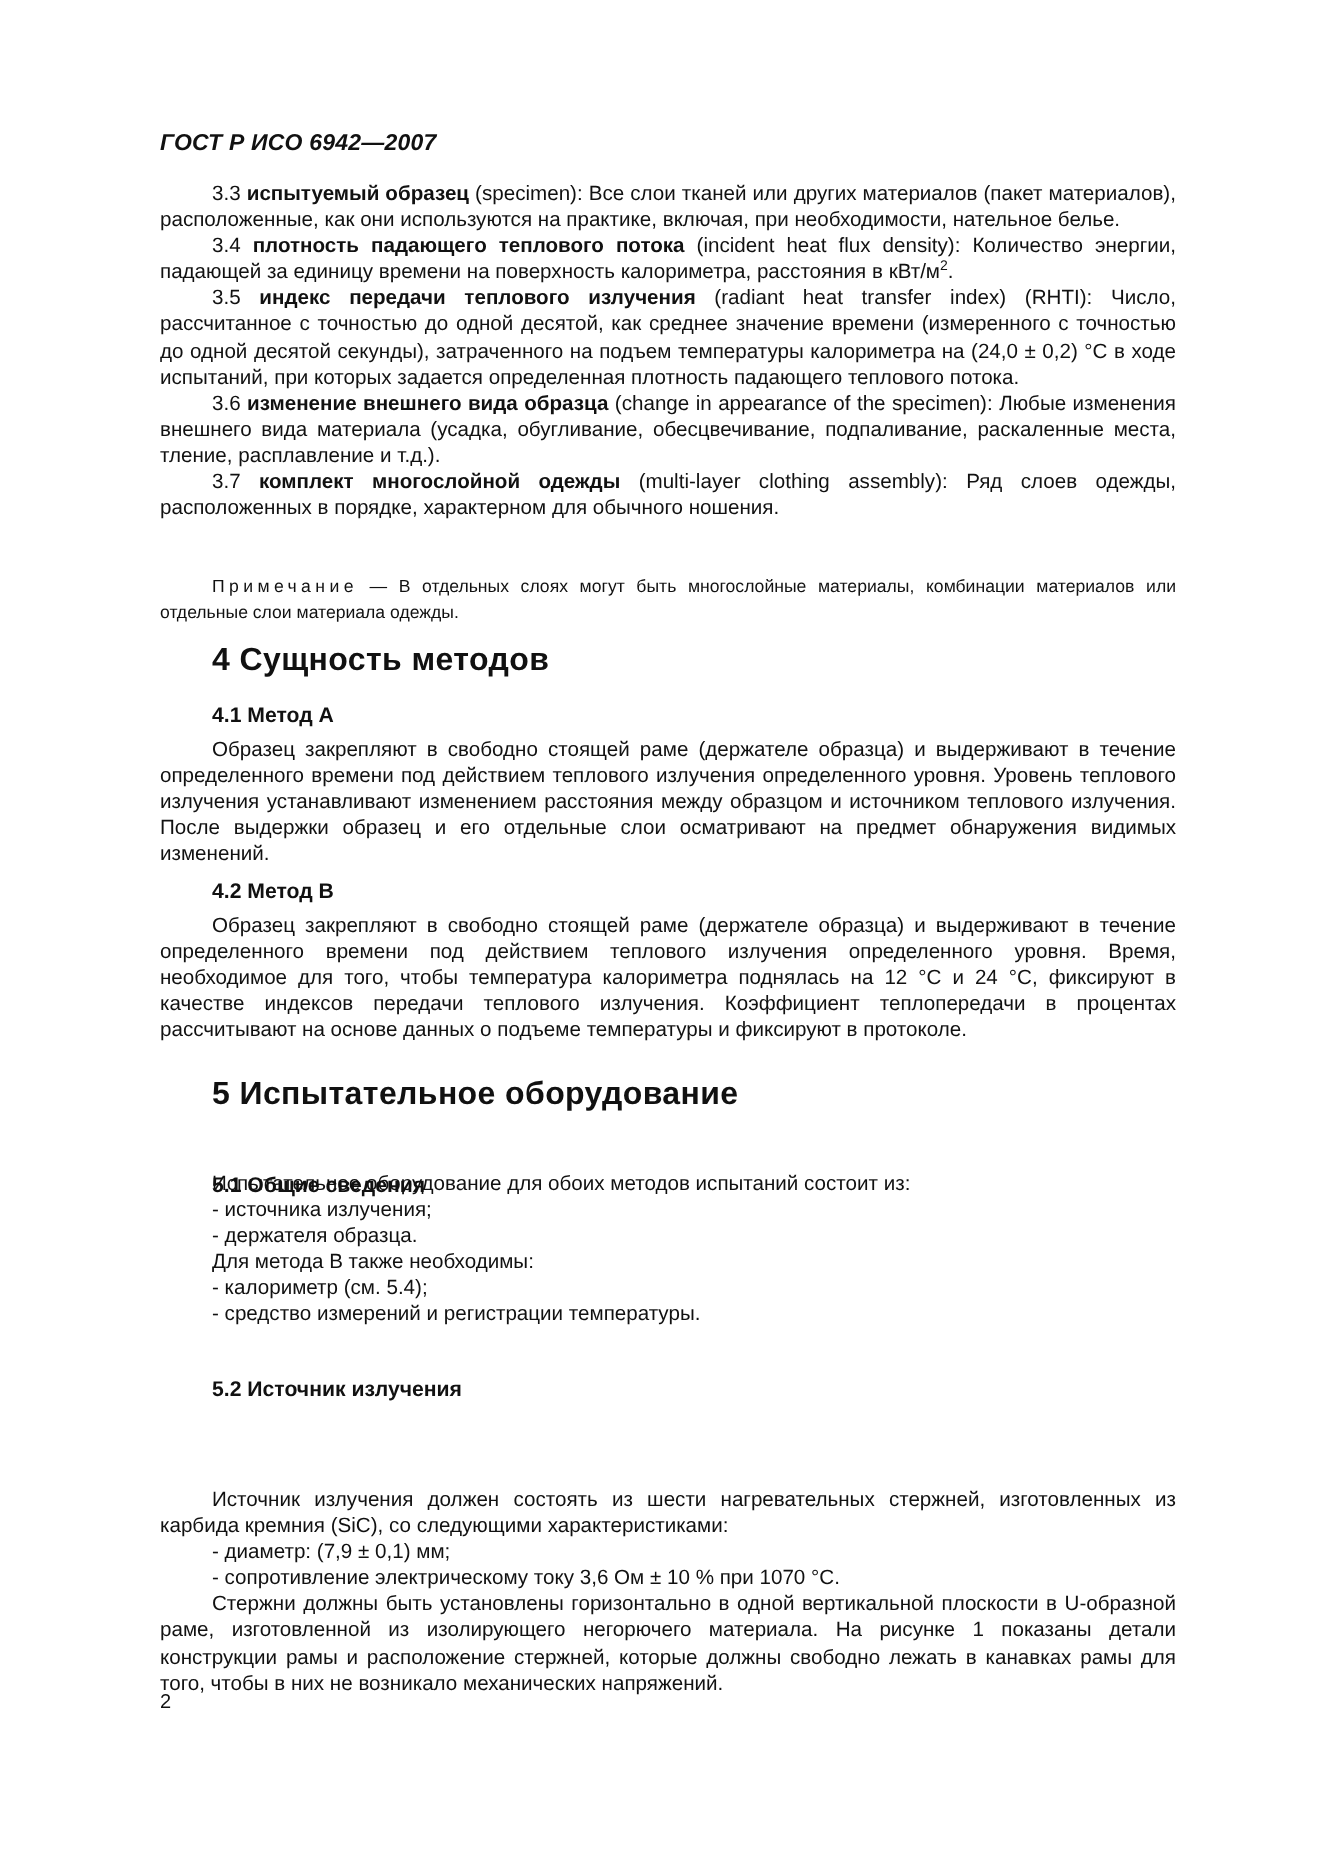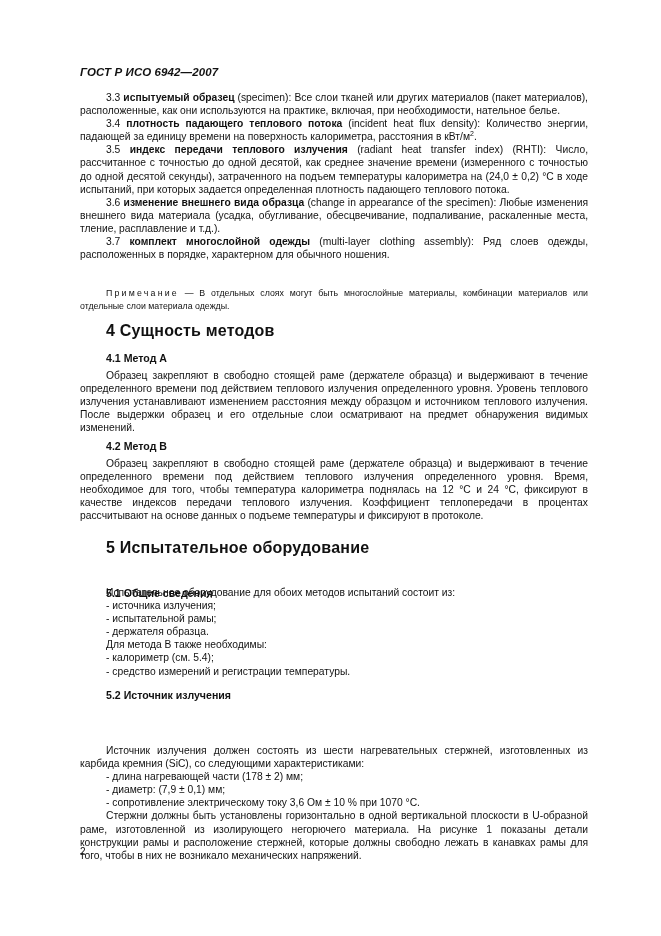--- a/index.html
+++ b/index.html
@@ -38,29 +38,27 @@
 <div class="blk ind" style="top:369px;">Образец закрепляют в свободно стоящей раме (держателе образца) и выдерживают в течение определенного времени под действием теплового излучения определенного уровня. Уровень теплового излучения устанавливают изменением расстояния между образцом и источником теплового излучения. После выдержки образец и его отдельные слои осматривают на предмет обнаружения видимых изменений.</div>
 
 <div class="h2" style="top:440px;">4.2  Метод В</div>
 <div class="blk ind" style="top:457px;">Образец закрепляют в свободно стоящей раме (держателе образца) и выдерживают в течение определенного времени под действием теплового излучения определенного уровня. Время, необходимое для того, чтобы температура калориметра поднялась на 12 °С и 24 °С, фиксируют в качестве индексов передачи теплового излучения. Коэффициент теплопередачи в процентах рассчитывают на основе данных о подъеме температуры и фиксируют в протоколе.</div>
 
 <div class="h1" style="top:539px;">5  Испытательное оборудование</div>
 <div class="h2" style="top:587px;text-align:center;">5.1  Общие сведения</div>
 <div class="blk" style="top:586px; left:106px; width:482px; text-align:left;">
   <div>Испытательное оборудование для обоих методов испытаний состоит из:</div>
   <div>- источника излучения;</div>
-  <div>- испытательной рамы;</div>
   <div>- держателя образца.</div>
   <div>Для метода В также необходимы:</div>
   <div>- калориметр (см. 5.4);</div>
   <div>- средство измерений и регистрации температуры.</div>
 </div>
 
 <div class="h2" style="top:689px;">5.2  Источник излучения</div>
 <div class="blk" style="top:744px;">
   <p class="p ind">Источник излучения должен состоять из шести нагревательных стержней, изготовленных из карбида кремния (SiC), со следующими характеристиками:</p>
-  <div class="li26">- длина нагревающей части (178 ± 2) мм;</div>
   <div class="li26">- диаметр: (7,9 ± 0,1) мм;</div>
   <div class="li26">- сопротивление электрическому току 3,6 Ом ± 10 % при 1070 °С.</div>
   <p class="p ind">Стержни должны быть установлены горизонтально в одной вертикальной плоскости в U-образной раме, изготовленной из изолирующего негорючего материала. На рисунке 1 показаны детали конструкции рамы и расположение стержней, которые должны свободно лежать в канавках рамы для того, чтобы в них не возникало механических напряжений.</p>
 </div>
 
 <div class="pnum">2</div>
 
 </body></html>

